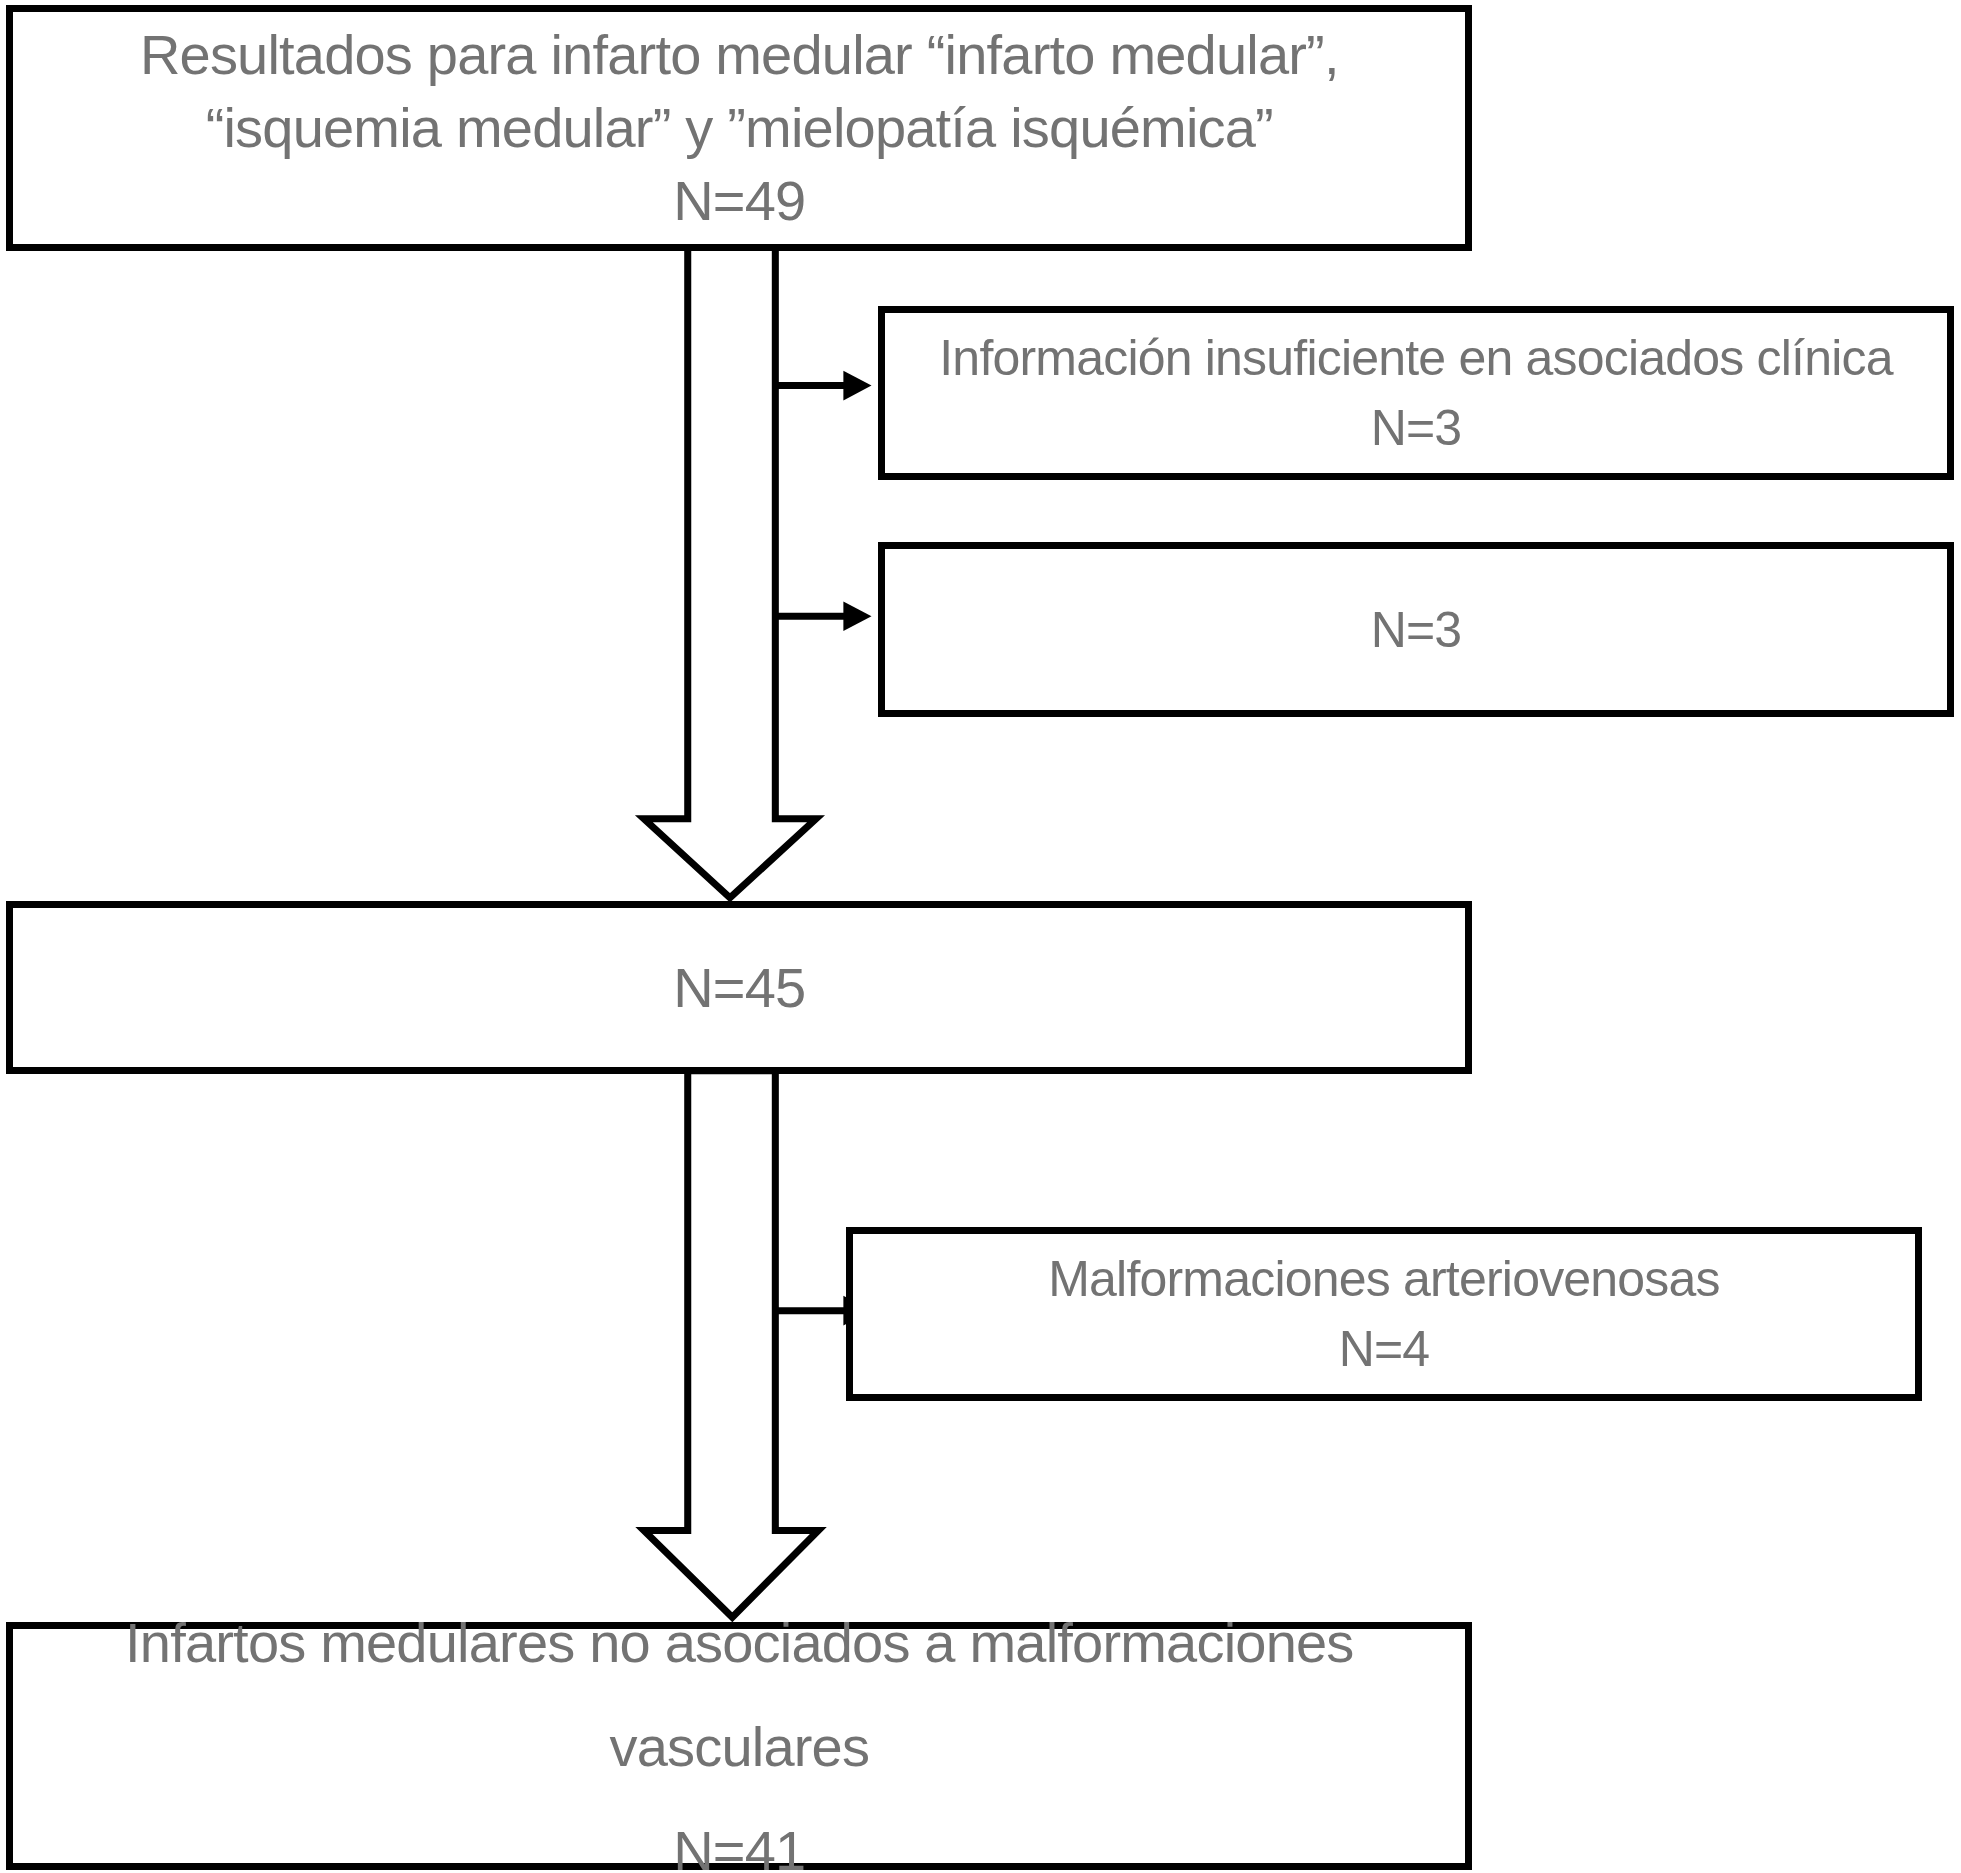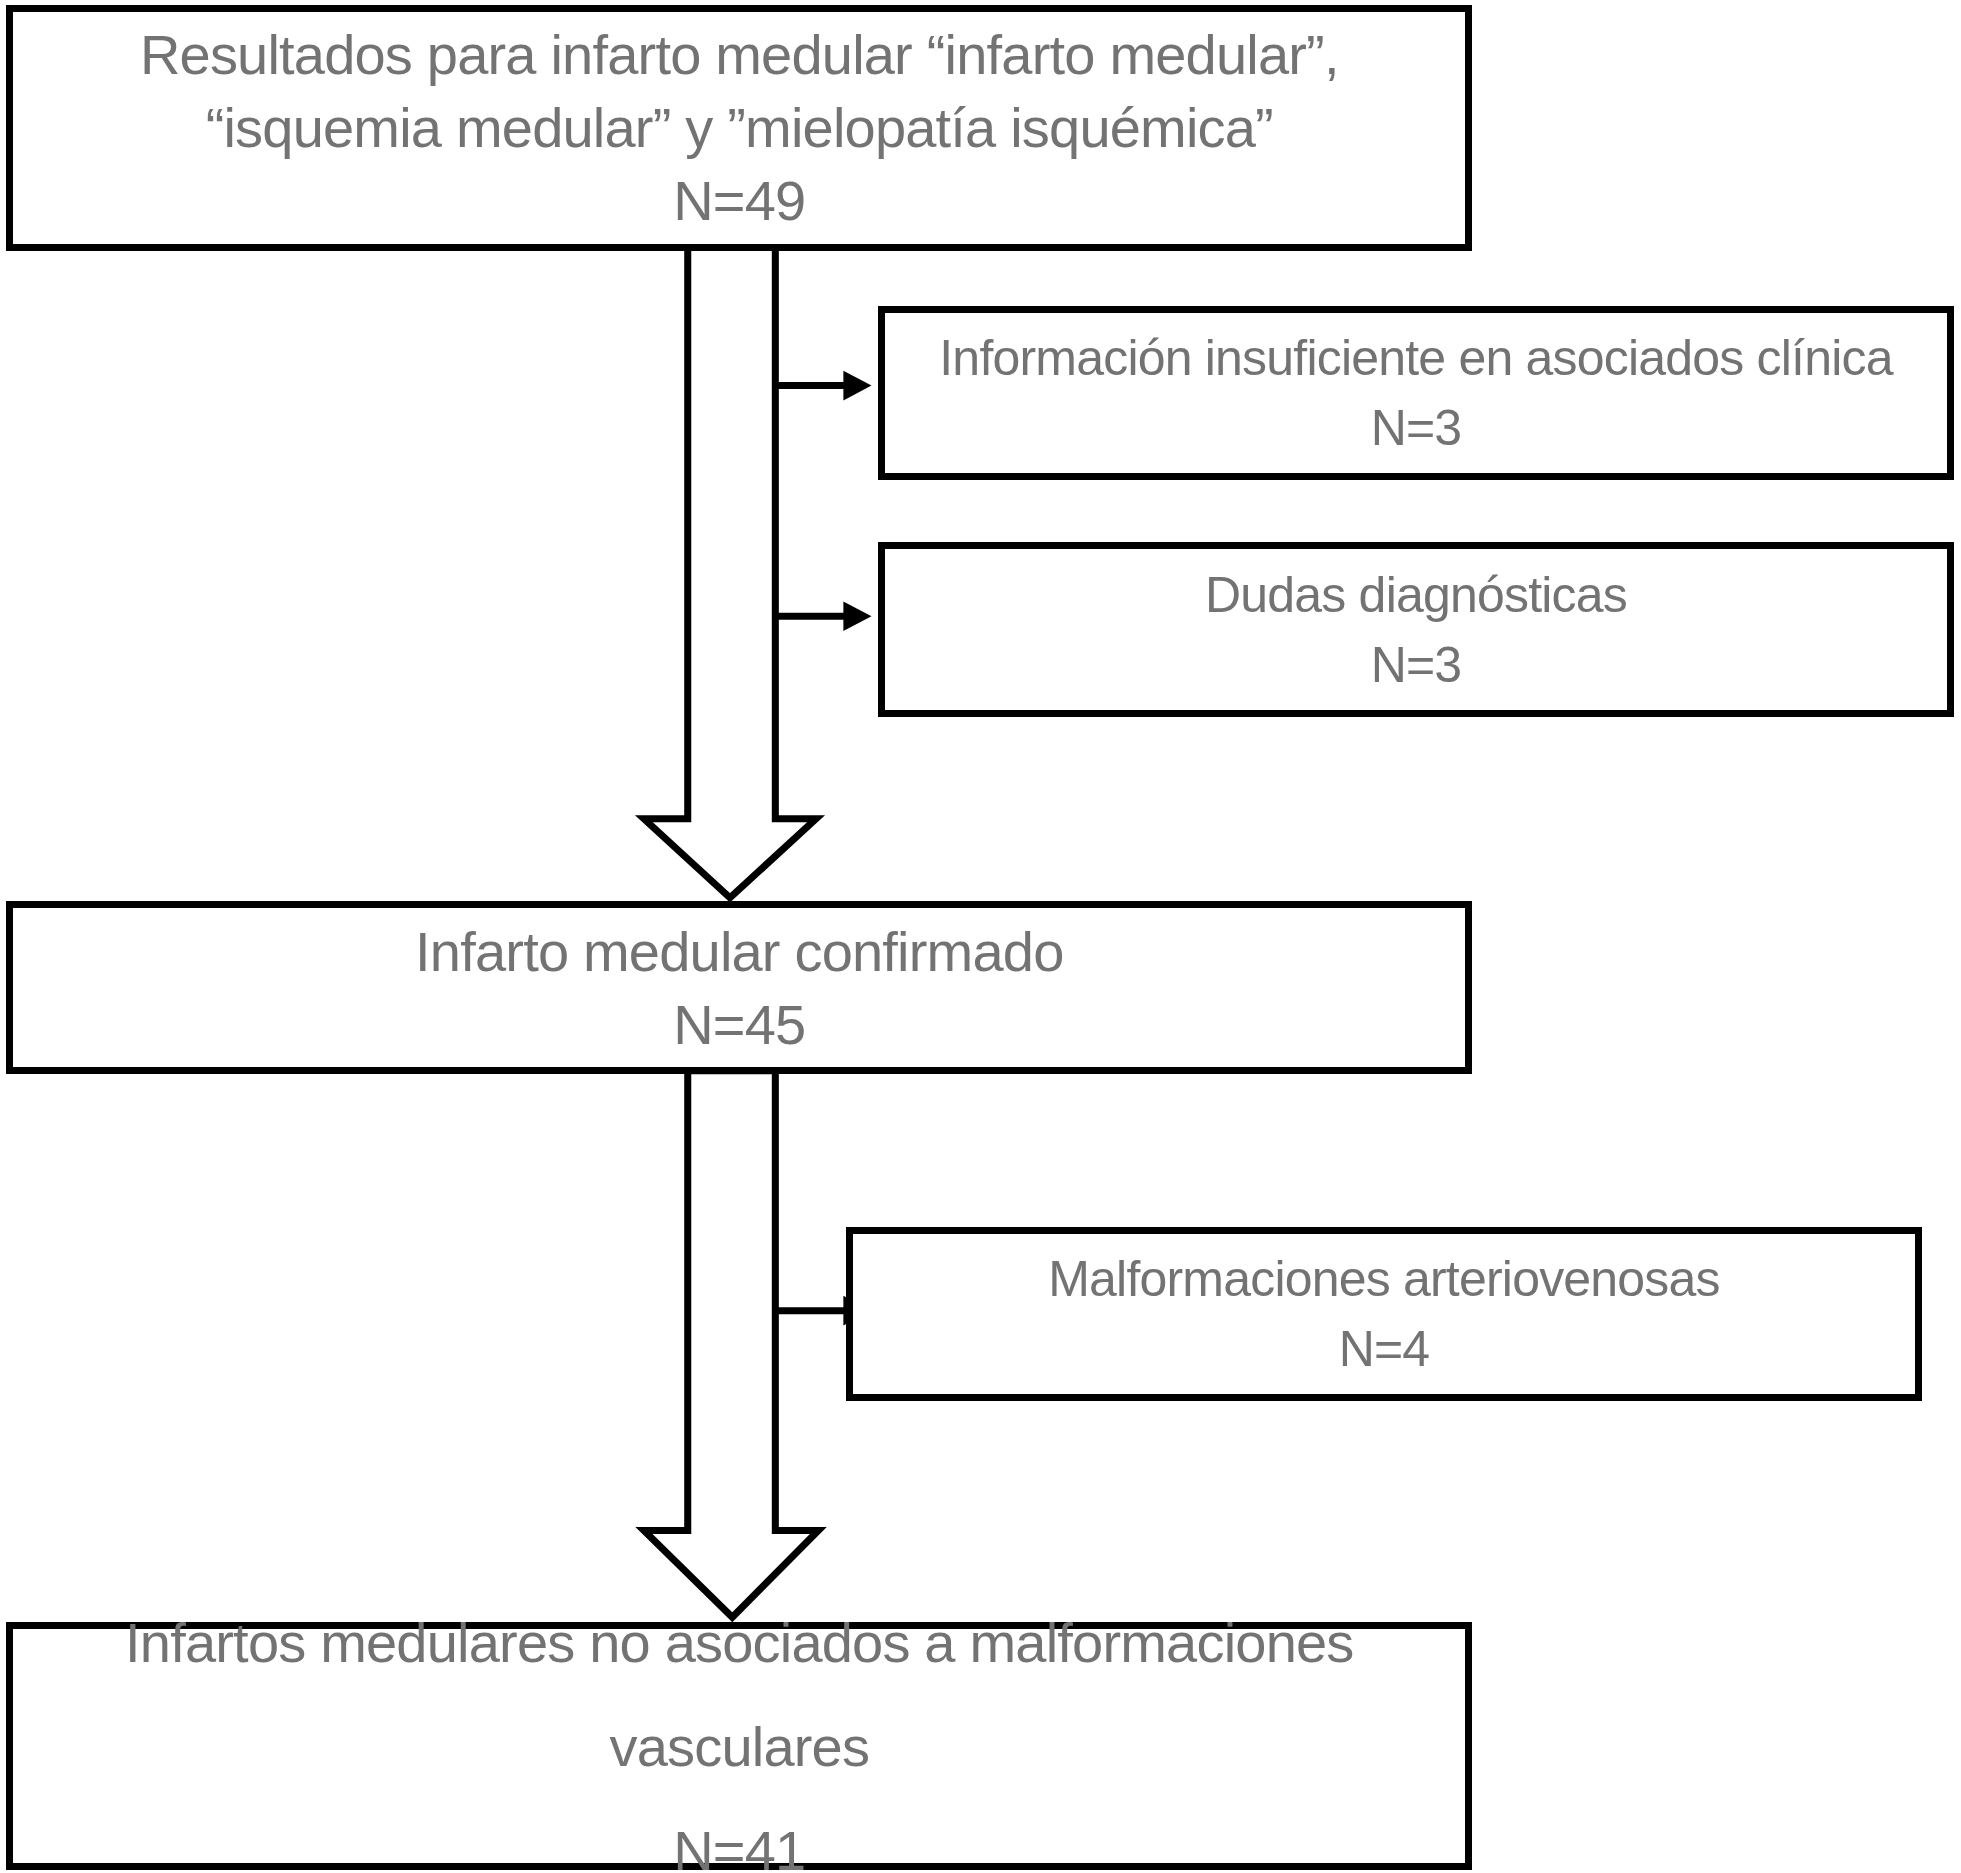--- a/index.html
+++ b/index.html
@@ -103,26 +103,24 @@
     <div class="line">“isquemia medular” y ”mielopatía isquémica”</div>
     <div class="line">N=49</div>
   </div>
 
   <div class="box side box-info">
     <div class="line">Información insuficiente en asociados clínica</div>
     <div class="line">N=3</div>
   </div>
 
   <div class="box side box-dudas">
-    <div class="line">Dudas diagnósticas</div>
     <div class="line">N=3</div>
   </div>
 
   <div class="box main box-middle">
-    <div class="line">Infarto medular confirmado</div>
     <div class="line">N=45</div>
   </div>
 
   <div class="box side box-malform">
     <div class="line">Malformaciones arteriovenosas</div>
     <div class="line">N=4</div>
   </div>
 
   <div class="box main box-bottom">
     <div class="line">Infartos medulares no asociados a malformaciones</div>

